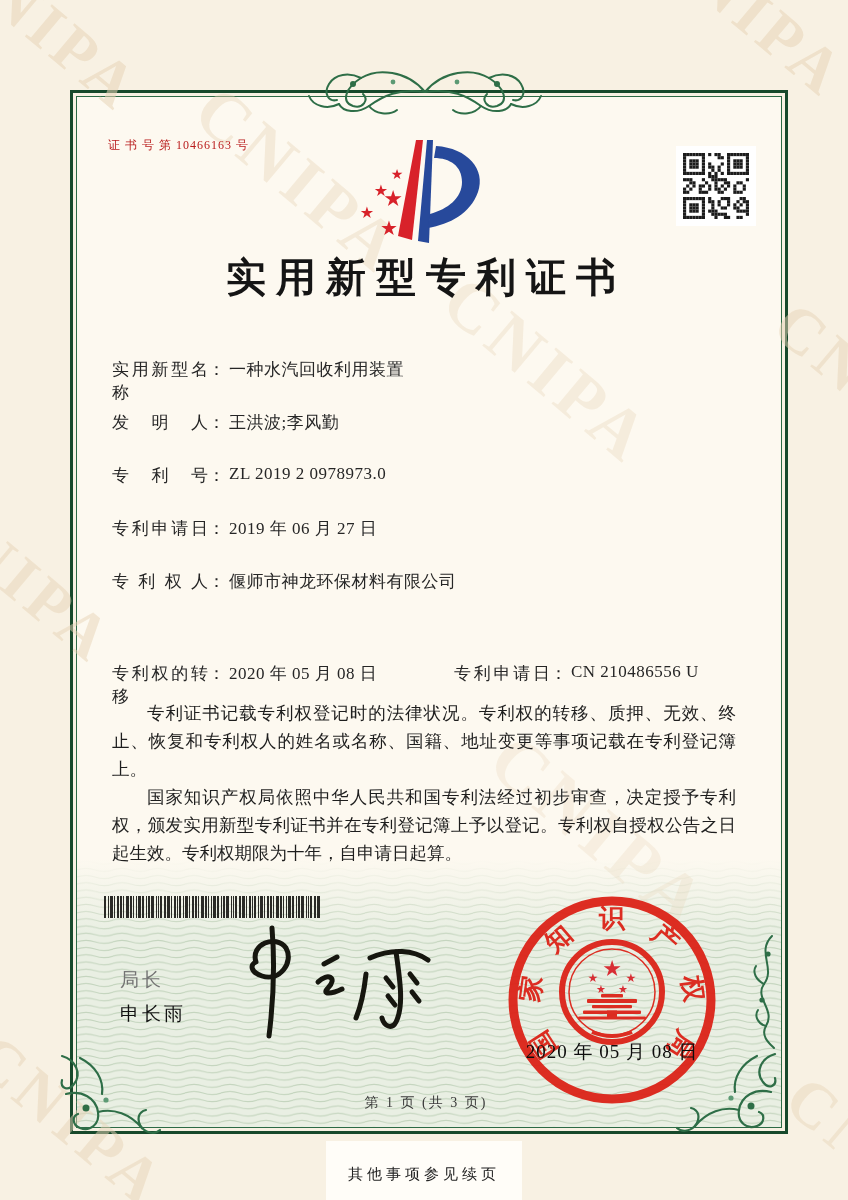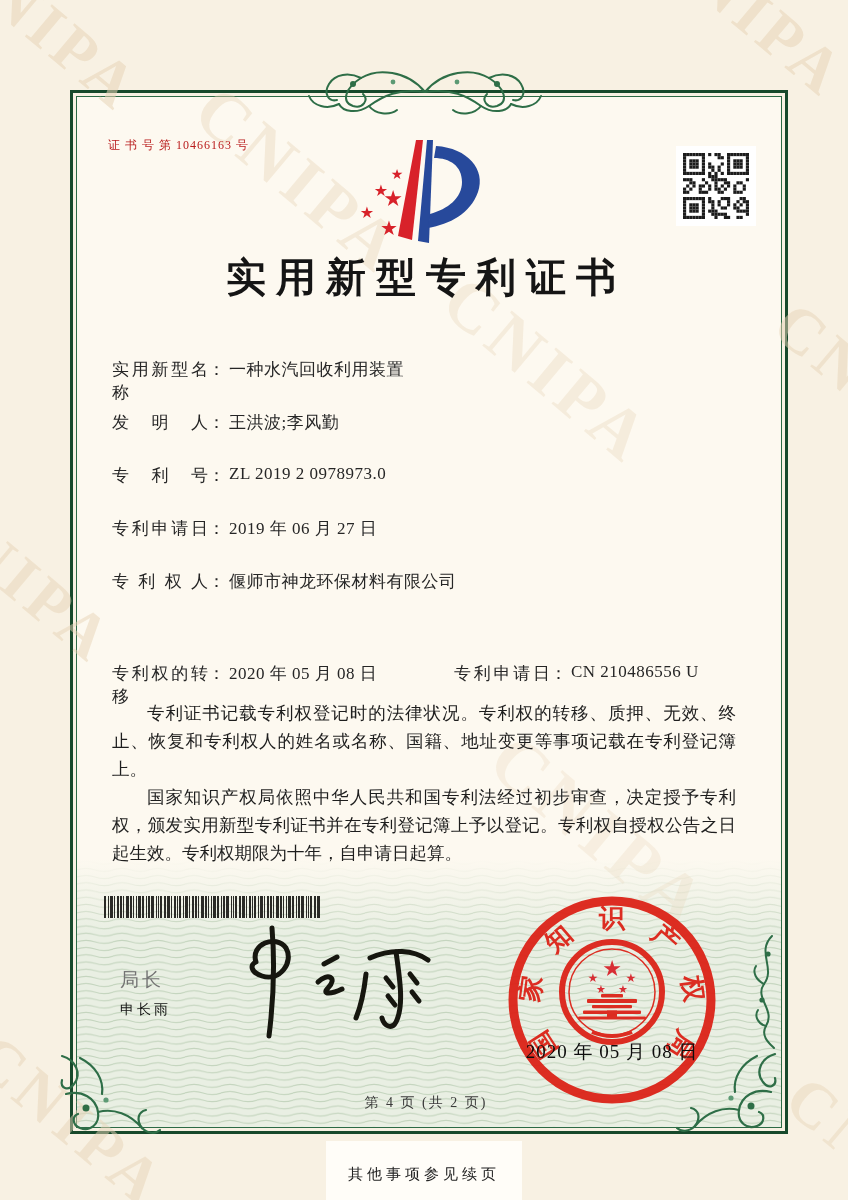--- a/index.html
+++ b/index.html
@@ -26,21 +26,21 @@
   .row{position:absolute;left:112px;width:630px;font-size:17px;color:#262626;z-index:3;}
   .flabel{display:inline-block;width:96px;text-align:justify;text-align-last:justify;vertical-align:top;}
   .fcolon{vertical-align:top;}
   .fvalue{margin-left:4px;vertical-align:top;letter-spacing:.5px;}
   .pair2{position:absolute;left:342px;top:0;}
   .bodytext{position:absolute;left:112px;top:699px;width:624px;font-size:17.5px;line-height:1.6;
             text-align:justify;color:#1e1e1e;z-index:3;}
   .bodytext p{margin:0;text-indent:2em;}
   .barcode{position:absolute;left:104px;top:896px;z-index:3;}
   .sig-role{position:absolute;left:120px;top:967px;font-size:19px;letter-spacing:3px;color:#737373;z-index:3;}
-  .sig-name{position:absolute;left:120px;top:1001px;font-size:14px;letter-spacing:3px;color:#111;z-index:3;}
+  .sig-name{position:absolute;left:120px;top:1001px;font-size:19px;letter-spacing:3px;color:#111;z-index:3;}
   .signature{position:absolute;left:238px;top:922px;z-index:3;}
   .seal{position:absolute;left:504px;top:892px;z-index:4;opacity:.94;}
   .seal-date{position:absolute;left:504px;top:1039px;width:216px;text-align:center;font-size:19px;
              letter-spacing:1px;color:#0d0d0d;z-index:5;}
   .page-info{position:absolute;left:70px;top:1094px;width:712px;text-align:center;font-size:14px;
              letter-spacing:2px;color:#3a3a3a;z-index:3;}
   .cont-note{position:absolute;left:50%;transform:translateX(-50%);top:1141px;background:#fffdf8;
              padding:24px 22px;font-size:15px;letter-spacing:4px;color:#222;z-index:3;}
   .orn{position:absolute;z-index:2;}
   .orn-top{left:299px;top:62px;}
@@ -502,16 +502,16 @@
         <rect x="88" y="113" width="40" height="3.2" rx="1"></rect>
         <rect x="79" y="118.5" width="58" height="3.6" rx="1"></rect>
         <rect x="74" y="124.5" width="68" height="3" rx="1"></rect>
         <rect x="103" y="118.5" width="10" height="8"></rect>
       </g>
       <path d="M88,140 Q108,148 128,140" fill="none" stroke="#dc2116" stroke-width="4"></path>
     </g>
   </svg>
   <div class="seal-date">2020 年 05 月 08 日</div>
 
-  <div class="page-info">第 4 页 (共 2 页)</div>
+  <div class="page-info">第 1 页 (共 3 页)</div>
   <div class="cont-note">其他事项参见续页</div>
 
 </div>
 
 </body></html>

